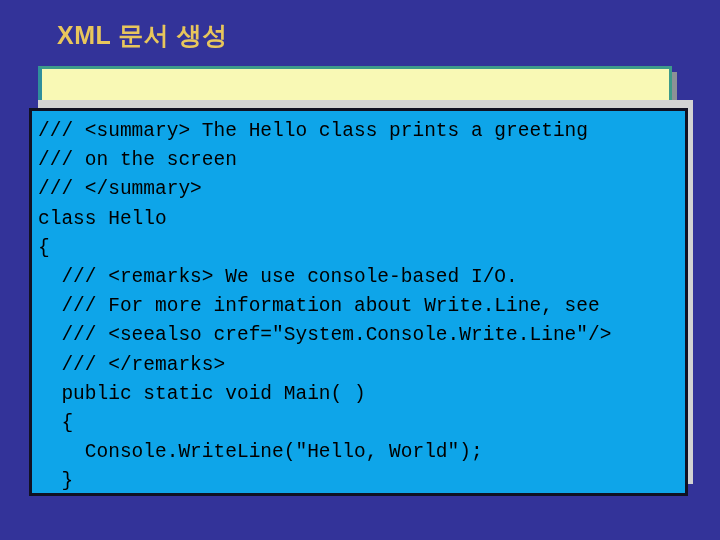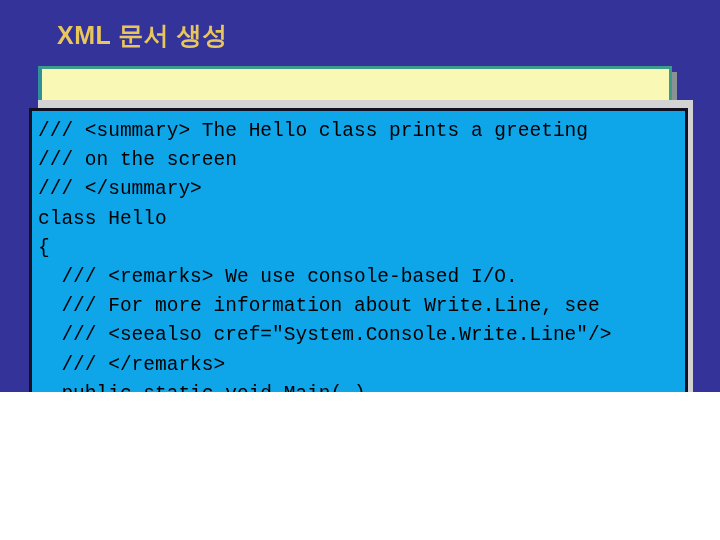--- a/index.html
+++ b/index.html
@@ -8,21 +8,21 @@
   }
   body {
     width: 720px;
     height: 540px;
     overflow: hidden;
     font-family: "Liberation Sans", sans-serif;
   }
   #slide {
     position: relative;
     width: 720px;
-    height: 392px;
+    height: 540px;
     background: #333399;
     overflow: hidden;
   }
 
   
   #slide-title {
     position: absolute;
     left: 57px;
     top: 20px;
     font-family: "Liberation Sans", sans-serif;

